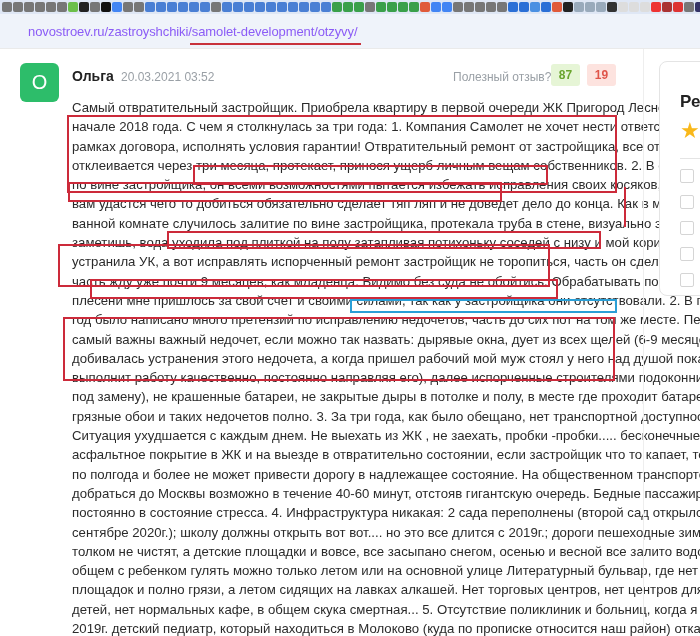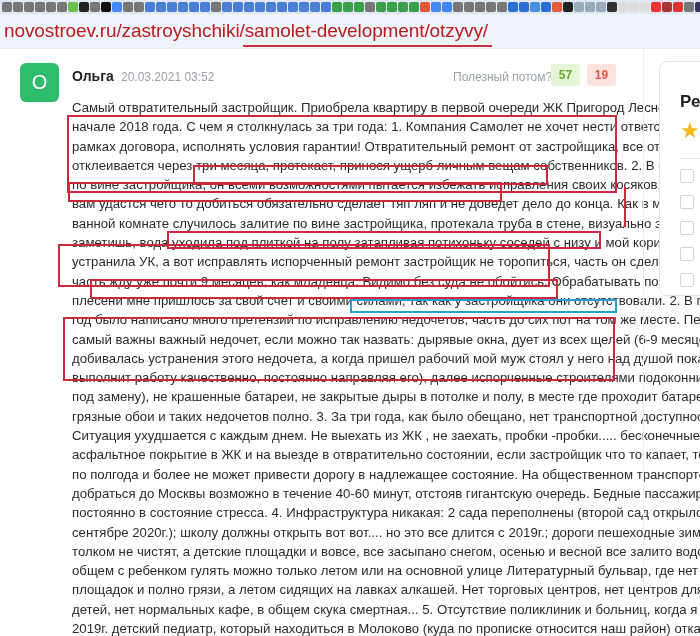--- a/index.html
+++ b/index.html
@@ -1,20 +1,20 @@
 <!DOCTYPE html>
 <html><head>
 <meta charset="utf-8">
 <style>
   * { box-sizing: border-box; margin: 0; padding: 0; }
   html, body { width: 700px; height: 636px; overflow: hidden; background: #ffffff; font-family: "Liberation Sans", sans-serif; }
   .bookmarks-bar { position: absolute; left: 0; top: 0; width: 700px; height: 14px; background: #dfe7f5; display: flex; align-items: center; gap: 1px; padding-left: 2px; overflow: hidden; }
   .bm { width: 10px; height: 10px; border-radius: 2px; flex: 0 0 auto; }
   .address-bar { position: absolute; left: 0; top: 14px; width: 700px; height: 34px; background: #eff3fa; display: flex; align-items: center; padding-left: 4px; }
-  .url { font-size: 19px; color: #b91c1c; letter-spacing: -0.1px; position: relative; white-space: nowrap; }
+  .url { font-size: 13px; color: #8b5cf6; letter-spacing: -0.1px; position: relative; white-space: nowrap; margin-left: 24px; }
   .url .path-hl { position: relative; }
   .url .path-hl::after { content: ""; position: absolute; left: -2px; right: -4px; bottom: -6px; height: 2px; background: #c8323c; }
   .page { position: absolute; left: 0; top: 48px; width: 700px; height: 588px; background: #fff; border-top: 1px solid #eaeaea; }
   .review { position: absolute; left: 0; top: 0; width: 635px; height: 588px; }
   .avatar { position: absolute; left: 20px; top: 14px; width: 39px; height: 39px; border-radius: 6px; background: #2dbd6a; color: #fff; font-size: 20px; display: flex; align-items: center; justify-content: center; }
   .author { position: absolute; left: 72px; top: 19px; font-size: 14px; font-weight: bold; color: #222; }
   .date { position: absolute; left: 121px; top: 21px; font-size: 12px; color: #9aa0a6; }
   .useful-label { position: absolute; left: 453px; top: 21px; font-size: 12px; color: #9aa0a6; }
   .vote { position: absolute; top: 15px; width: 29px; height: 22px; border-radius: 3px; font-size: 12px; font-weight: bold; display: flex; align-items: center; justify-content: center; }
   .vote.up { left: 551px; background: #e6f5d6; color: #6aa52e; }
@@ -103,22 +103,22 @@
 
 <div class="address-bar">
   <span class="url"><span>novostroev.ru/zastroyshchiki/</span><span class="path-hl">samolet-development/otzyvy/</span></span>
 </div>
 
 <div class="page">
   <div class="review">
     <div class="avatar">О</div>
     <div class="author">Ольга</div>
     <div class="date">20.03.2021 03:52</div>
-    <div class="useful-label">Полезный потом?</div>
-    <div class="vote up">57</div>
+    <div class="useful-label">Полезный отзыв?</div>
+    <div class="vote up">87</div>
     <div class="vote down">19</div>
 
     <div class="body-text" id="review-body">
         <span class="ln">Самый отвратительный застройщик. Приобрела квартиру в первой очереди ЖК Пригород Лесное, сдан в</span>
         <span class="ln">начале 2018 года. С чем я столкнулась за три года: 1. Компания Самолет не хочет нести ответственность в</span>
         <span class="ln">рамках договора, исполнять условия гарантии! Отвратительный ремонт от застройщика, все отваливается и</span>
         <span class="ln">отклеивается через три месяца, протекает, принося ущерб личным вещам собственников. 2. В случае аварии</span>
         <span class="ln">по вине застройщика, он всеми возможностями пытается избежать исправления своих косяков, а если вдруг</span>
         <span class="ln">вам удастся чего то добиться обязательно сделает тяп ляп и не доведет дело до конца. Как в мое случае: в</span>
         <span class="ln">ванной комнате случилось залитие по вине застройщика, протекала труба в стене, визуально это не</span>

